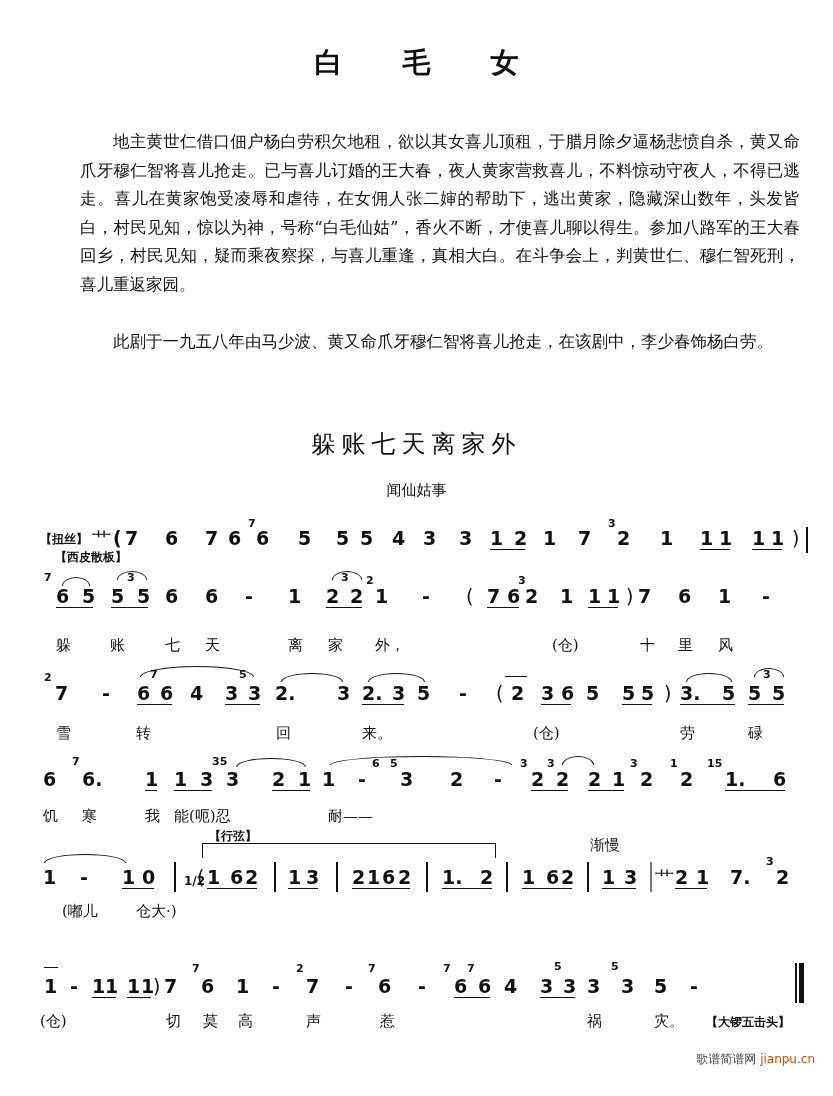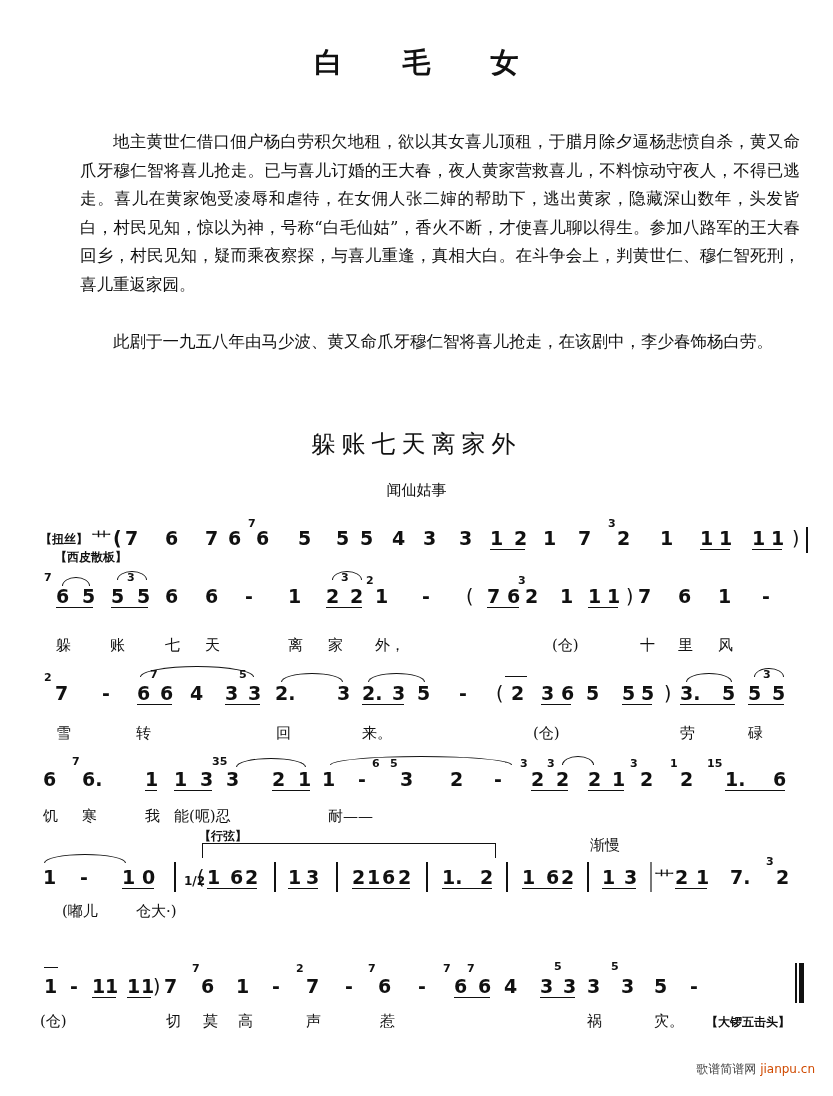--- a/index.html
+++ b/index.html
@@ -12,21 +12,21 @@
   .song-title{position:absolute;top:428px;width:833px;text-align:center;font-size:24px;letter-spacing:6px;font-family:"DejaVu Serif","Liberation Serif",serif;}
   .singer{position:absolute;top:481px;width:833px;text-align:center;font-size:15px;}
   .row{position:absolute;left:0;width:833px;height:30px;}
   .n{position:absolute;font-weight:bold;font-size:19px;line-height:22px;}
   .ul{position:absolute;height:0;border-top:1.6px solid #111;}
   .grace{position:absolute;font-weight:bold;font-size:11px;line-height:11px;}
   .slur{position:absolute;border:1.6px solid #111;border-bottom:none;border-radius:50% 50% 0 0 / 100% 100% 0 0;height:8px;}
   .lyr{position:absolute;font-size:15px;font-family:"DejaVu Serif","Liberation Serif",serif;}
   .tag{position:absolute;font-size:12px;font-weight:bold;}
   .bar{position:absolute;width:2px;background:#111;}
-  .watermark{position:absolute;right:18px;bottom:18px;font-size:12px;color:#444;text-align:center;}
+  .watermark{position:absolute;right:18px;bottom:28px;font-size:12px;color:#444;text-align:center;}
   .watermark .w2{color:#d04a00;}
 </style>
 </head>
 <body>
 
 <div class="title">白毛女</div>
 
 <div class="para p1">
     <p>地主黄世仁借口佃户杨白劳积欠地租，欲以其女喜儿顶租，于腊月除夕逼杨悲愤自杀，黄又命爪牙穆仁智将喜儿抢走。已与喜儿订婚的王大春，夜人黄家营救喜儿，不料惊动守夜人，不得已逃走。喜儿在黄家饱受凌辱和虐待，在女佣人张二婶的帮助下，逃出黄家，隐藏深山数年，头发皆白，村民见知，惊以为神，号称“白毛仙姑”，香火不断，才使喜儿聊以得生。参加八路军的王大春回乡，村民见知，疑而乘夜察探，与喜儿重逢，真相大白。在斗争会上，判黄世仁、穆仁智死刑，喜儿重返家园。</p>
   </div>
@@ -221,21 +221,21 @@
   <span class="ul" style="left:725px;width:60px;top:22px"></span>
 </div>
 <div class="row" style="top:807px">
   <span class="lyr" style="left:43px">饥</span>
   <span class="lyr" style="left:82px">寒</span>
   <span class="lyr" style="left:145px">我</span>
   <span class="lyr" style="left:174px">能(呃)忍</span>
   <span class="lyr" style="left:328px">耐——</span>
 </div>
 
-<span class="tag" style="position:absolute;left:199px;top:828px">【行弦】</span>
+<span class="tag" style="position:absolute;left:209px;top:828px">【行弦】</span>
 <div style="position:absolute;left:202px;top:843px;width:292px;height:14px;border-top:1.5px solid #111;border-left:1.5px solid #111;border-right:1.5px solid #111;"></div>
 <span class="tag" style="position:absolute;left:590px;top:836px;font-weight:normal;font-size:15px">渐慢</span>
 <div class="row" style="top:866px">
   <span class="slur" style="left:44px;width:80px;top:-12px"></span>
   <span class="n" style="left:43px">1</span>
   <span class="n" style="left:80px">-</span>
   <span class="n" style="left:122px">1</span>
   <span class="n" style="left:142px">0</span>
   <span class="ul" style="left:122px;width:32px;top:22px"></span>
   <span class="bar" style="left:174px;top:-4px;height:30px"></span>

